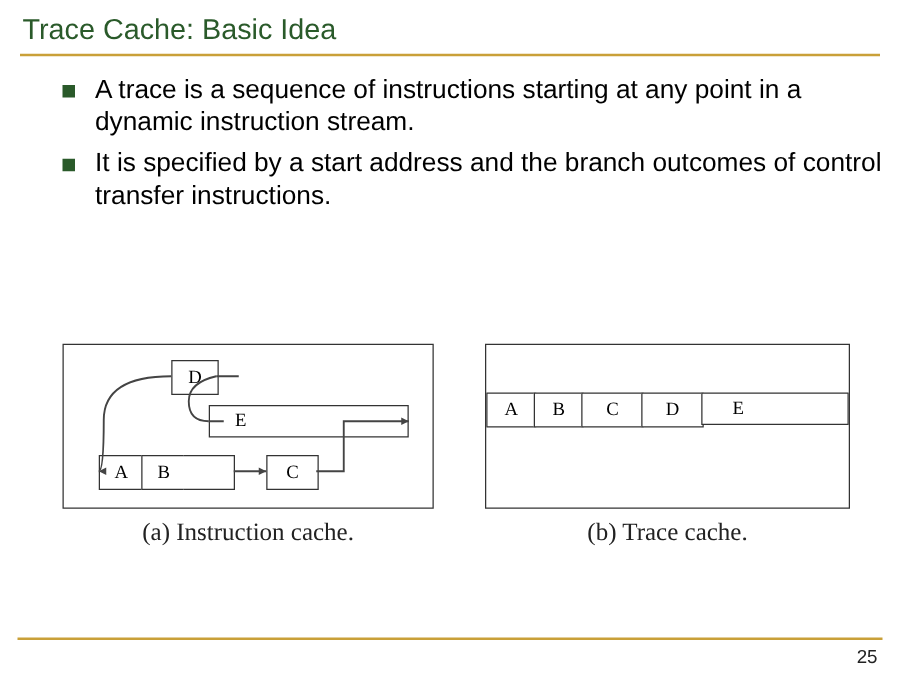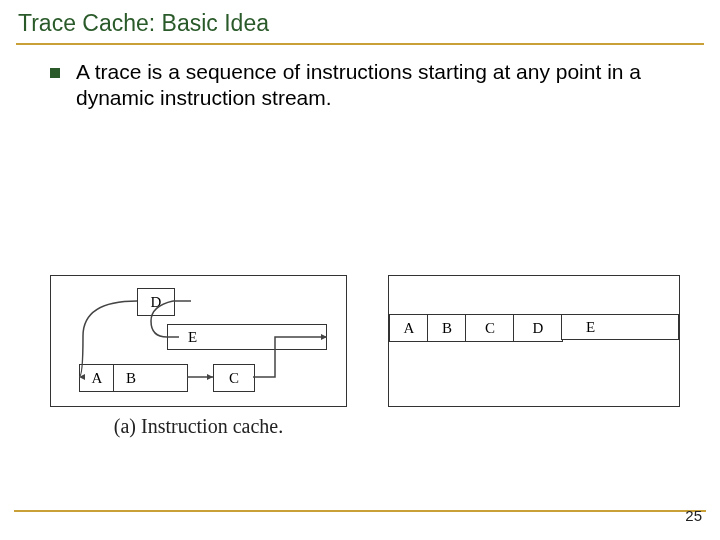--- a/index.html
+++ b/index.html
@@ -97,36 +97,40 @@
     position: absolute;
     left: 14px;
     right: 14px;
     bottom: 28px;
     height: 2px;
     background: #c9a038;
   }
   .page-num {
     position: absolute;
     right: 18px;
-    bottom: 16px;
+    bottom: 6px;
     font-size: 15px;
     color: #222;
   }
 </style>
 </head>
 <body>
 <div class="slide">
 
   <div class="title">Trace Cache: Basic Idea</div>
   <div class="title-rule"></div>
 
   <div class="body">
     <div class="bullet-row">
       <div class="bullet-icon"></div>
       <div class="bullet-text">A trace is a sequence of instructions starting at any point in a dynamic instruction stream.</div>
+    </div>
+    <div class="bullet-row">
+      <div class="bullet-icon"></div>
+      <div class="bullet-text">It is specified by a start address and the branch outcomes of control transfer instructions.</div>
     </div>
   </div>
 
   <div class="figures">
 
     <div class="fig">
       <div class="fig-box fig-a-box">
 
         <div class="cell" style="left:28px; top:88px; width:34px; height:26px;">A</div>
         <div class="cell" style="left:62px; top:88px; width:34px; height:26px;">B</div>
@@ -160,19 +164,20 @@
 
     <div class="fig">
       <div class="fig-box fig-b-box">
 
         <div class="cell" style="left:0px; top:38px; width:38px; height:26px; border-left:1px solid #333;">A</div>
         <div class="cell" style="left:38px; top:38px; width:38px; height:26px;">B</div>
         <div class="cell" style="left:76px; top:38px; width:48px; height:26px;">C</div>
         <div class="cell" style="left:124px; top:38px; width:48px; height:26px;">D</div>
         <div class="cell" style="left:172px; top:38px; width:118px; height:26px; justify-content:flex-start; padding-left:24px; box-sizing:border-box; border-right:1px solid #333;">E</div>
       </div>
+      <div class="fig-caption">(b) Trace cache.</div>
     </div>
 
   </div>
 
   <div class="footer-rule"></div>
   <div class="page-num">25</div>
 </div>
 
 </body></html>

